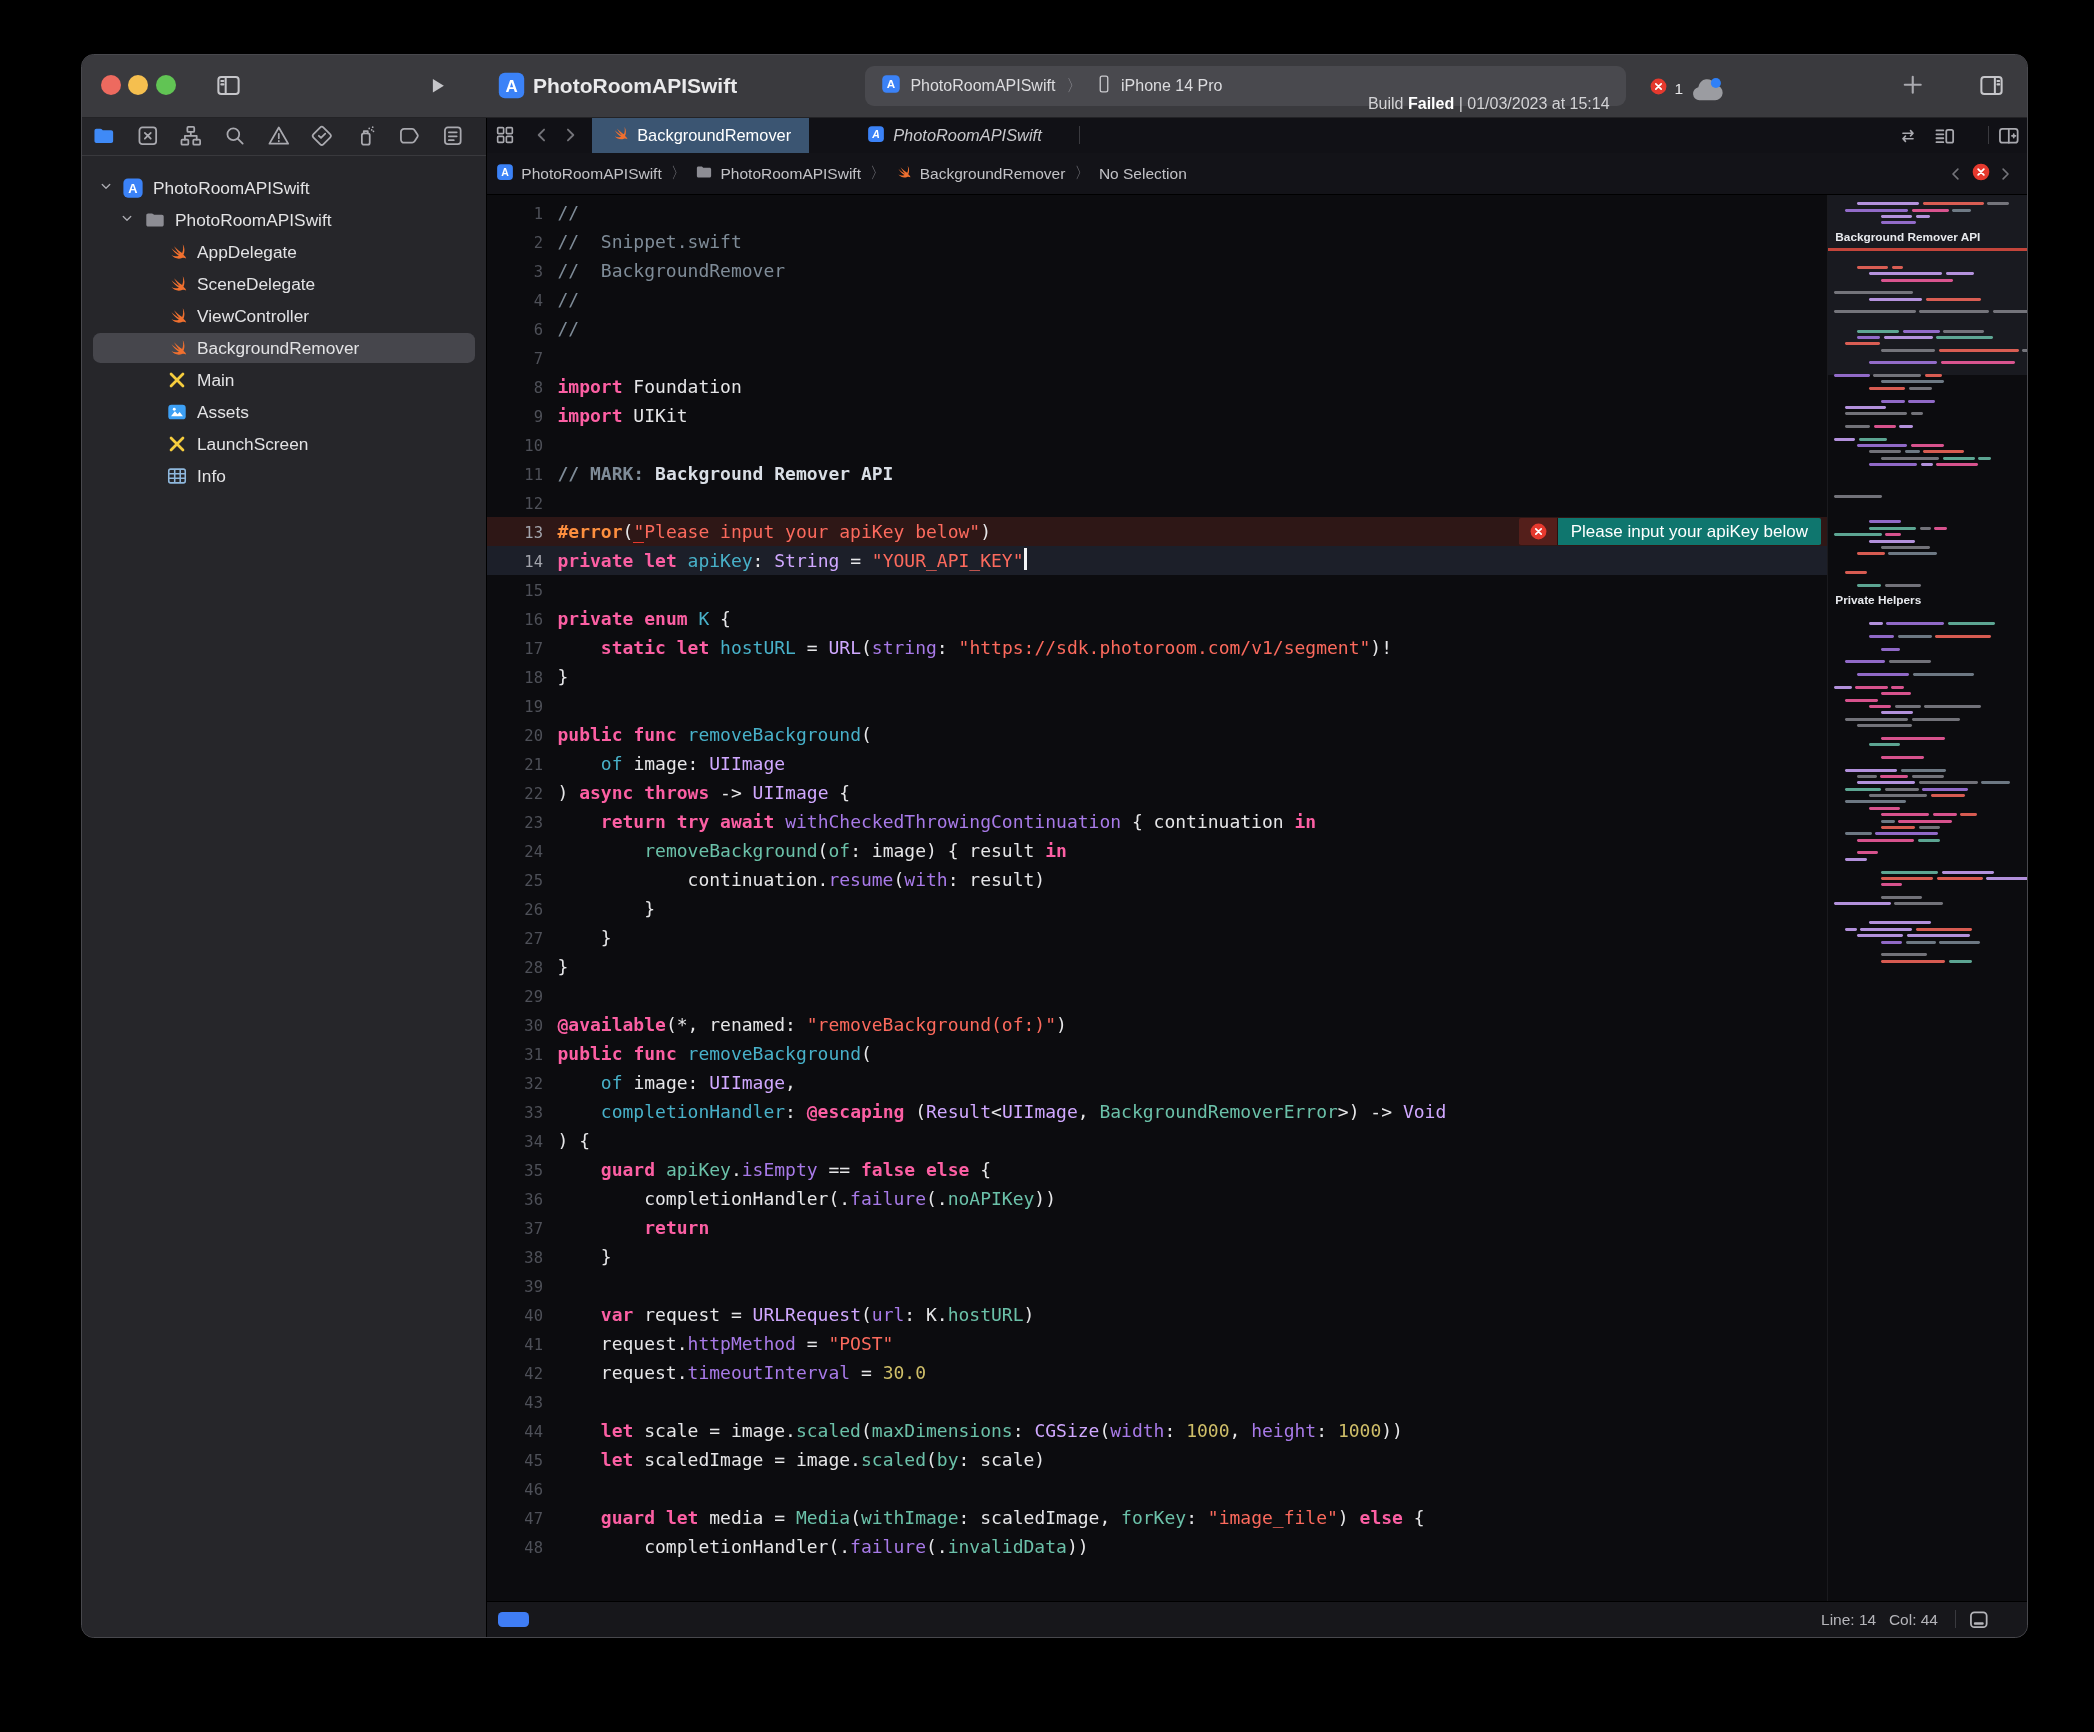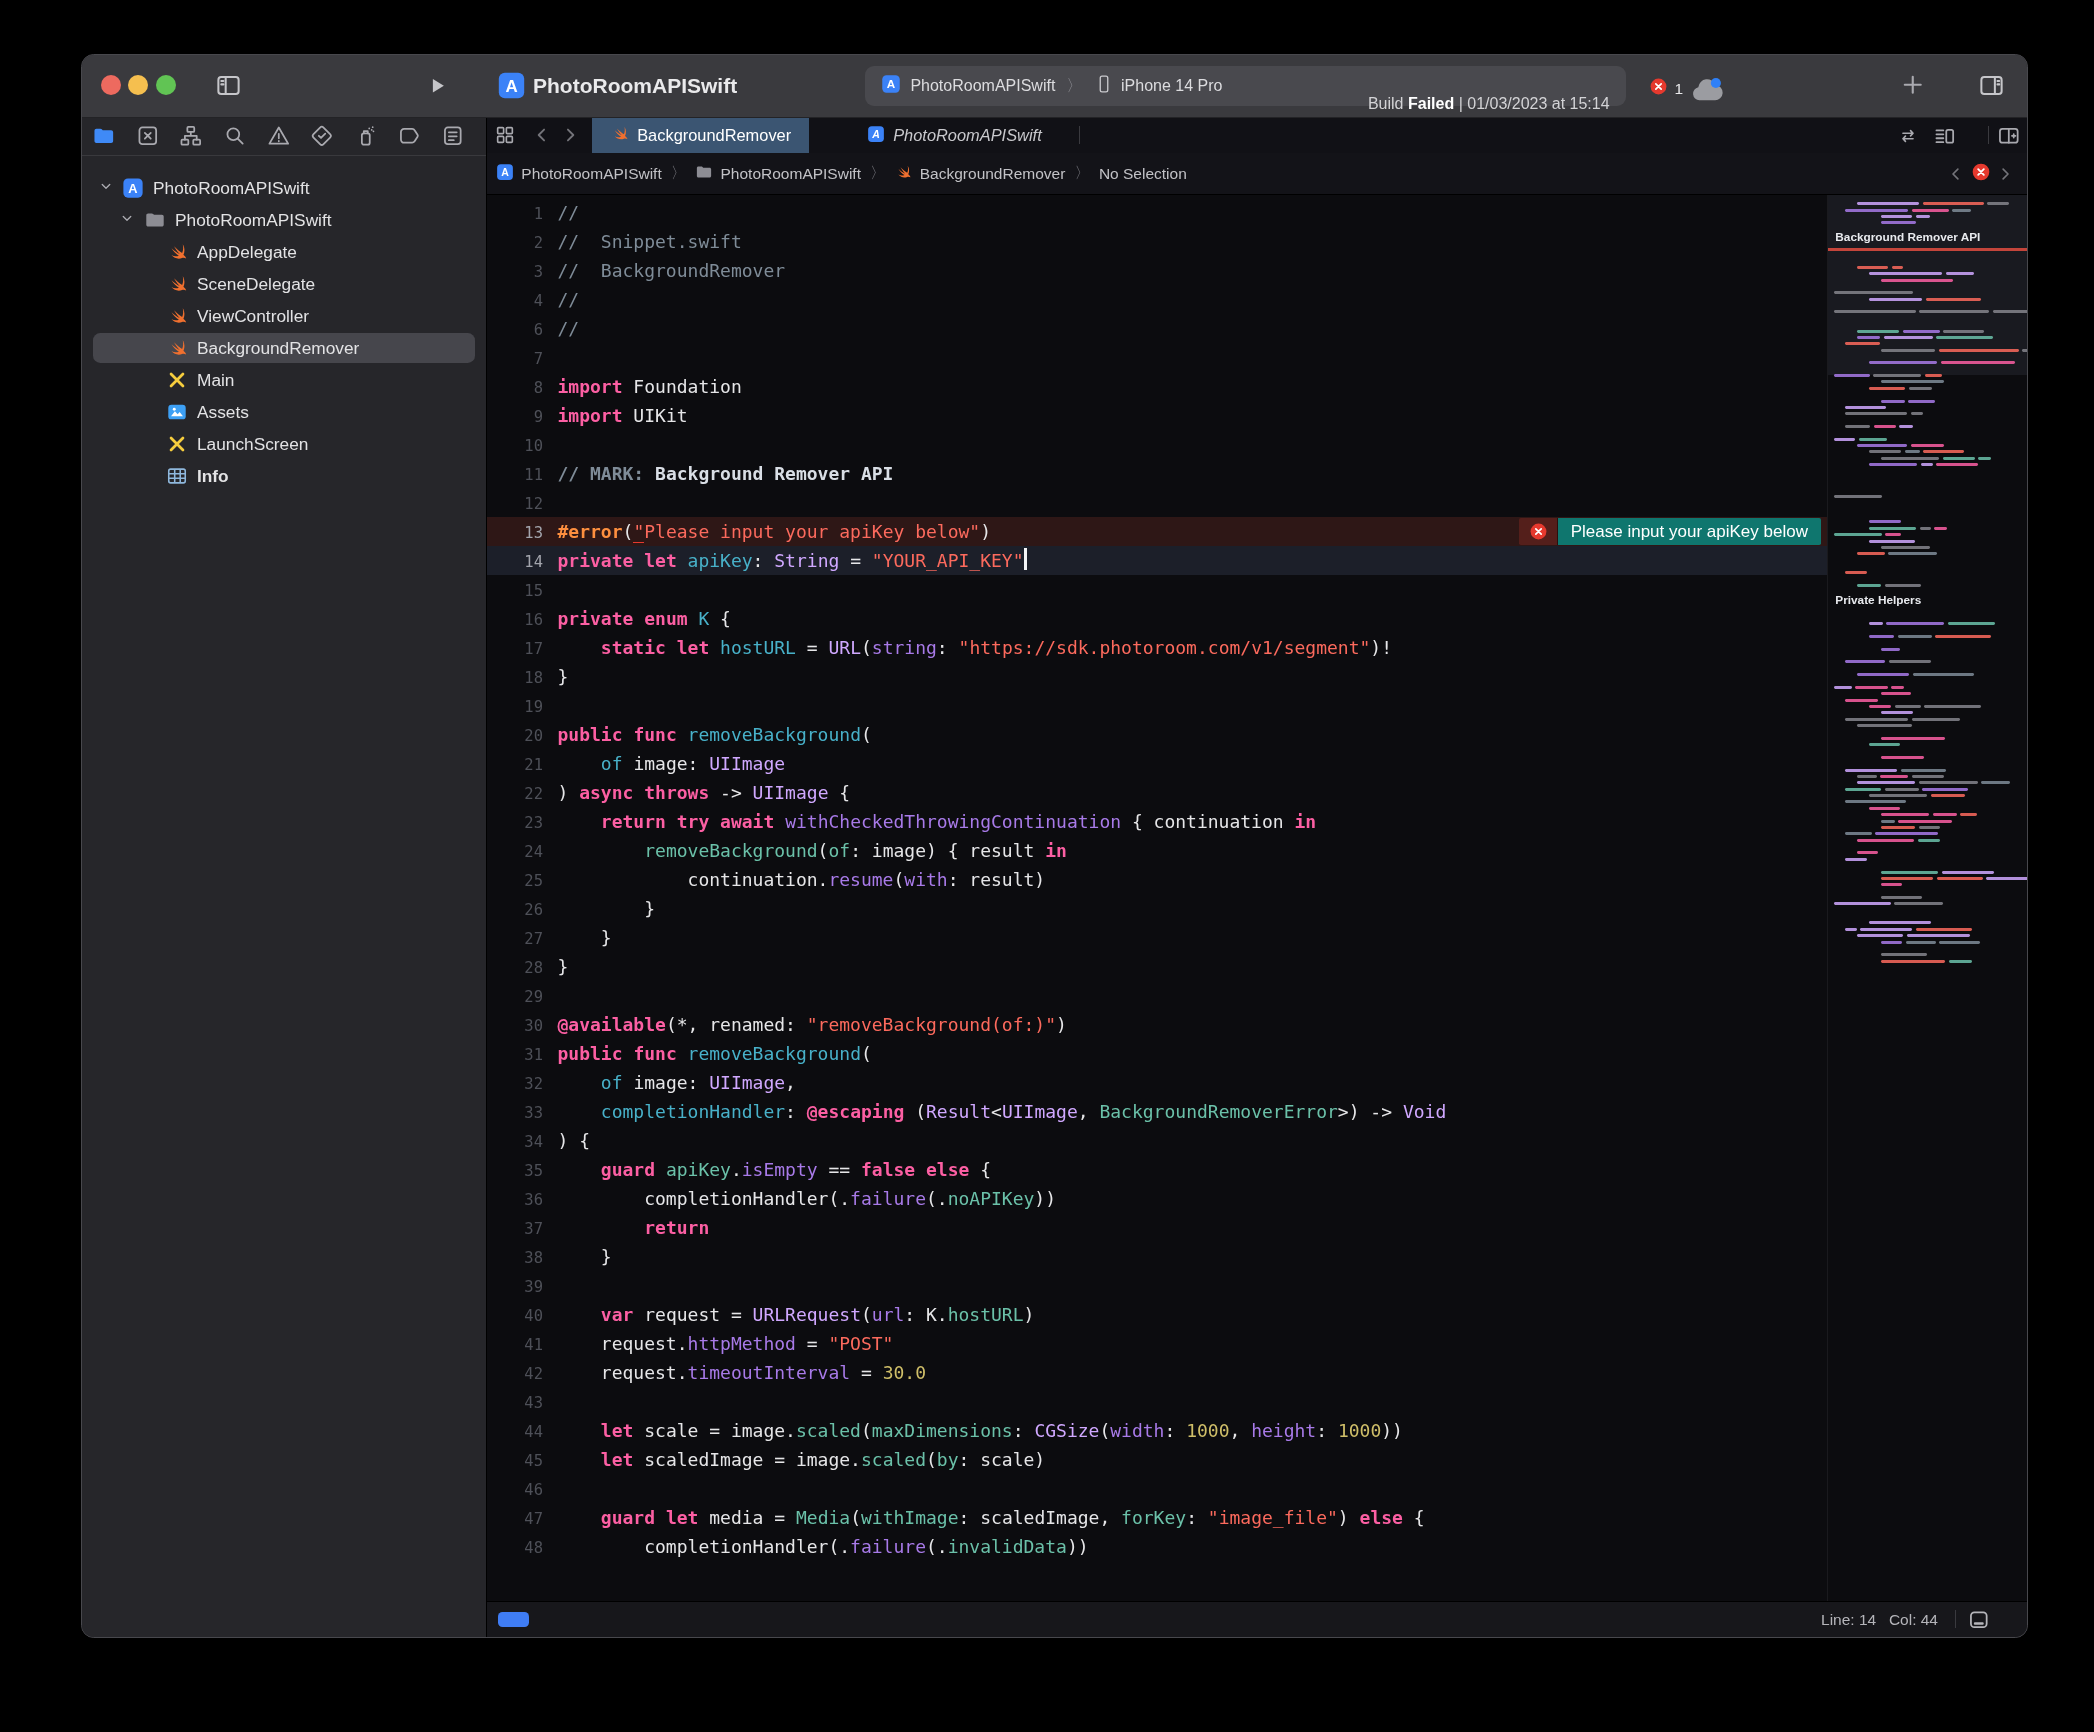--- a/index.html
+++ b/index.html
@@ -262,21 +262,21 @@
             </svg></span>
           <span class="flabel" style="left: 115px;">LaunchScreen</span>
         </div>
         <div class="tree-row">
           <span class="ficon" style="left: 84px;"><svg width="22" height="22" viewBox="0 0 24 24" fill="none" xmlns="http://www.w3.org/2000/svg">
               <g stroke="#8fb8dd" stroke-width="1.7">
                 <rect x="3" y="4.5" width="18" height="15" rx="2"></rect>
                 <path d="M3 9.5h18M3 14.5h18M9.5 4.5v15M15.5 4.5v15"></path>
               </g>
             </svg></span>
-          <span class="flabel" style="left: 115px; font-weight: bold;">Info</span>
+          <span class="flabel" style="left: 115px;">Info</span>
         </div>
       </div>
   </div>
 
   <div class="main">
     <div class="tabbar">
       <div class="icon-btn" style="left:7.3px;top:6.4px;">
           <svg width="22" height="22" viewBox="0 0 24 24" fill="none" xmlns="http://www.w3.org/2000/svg">
             <rect x="4" y="4" width="6.5" height="6.5" rx="1" stroke="#a9a9af" stroke-width="1.8" stroke-linecap="round" stroke-linejoin="round"></rect>
             <rect x="13.5" y="4" width="6.5" height="6.5" rx="1" stroke="#a9a9af" stroke-width="1.8" stroke-linecap="round" stroke-linejoin="round"></rect>

